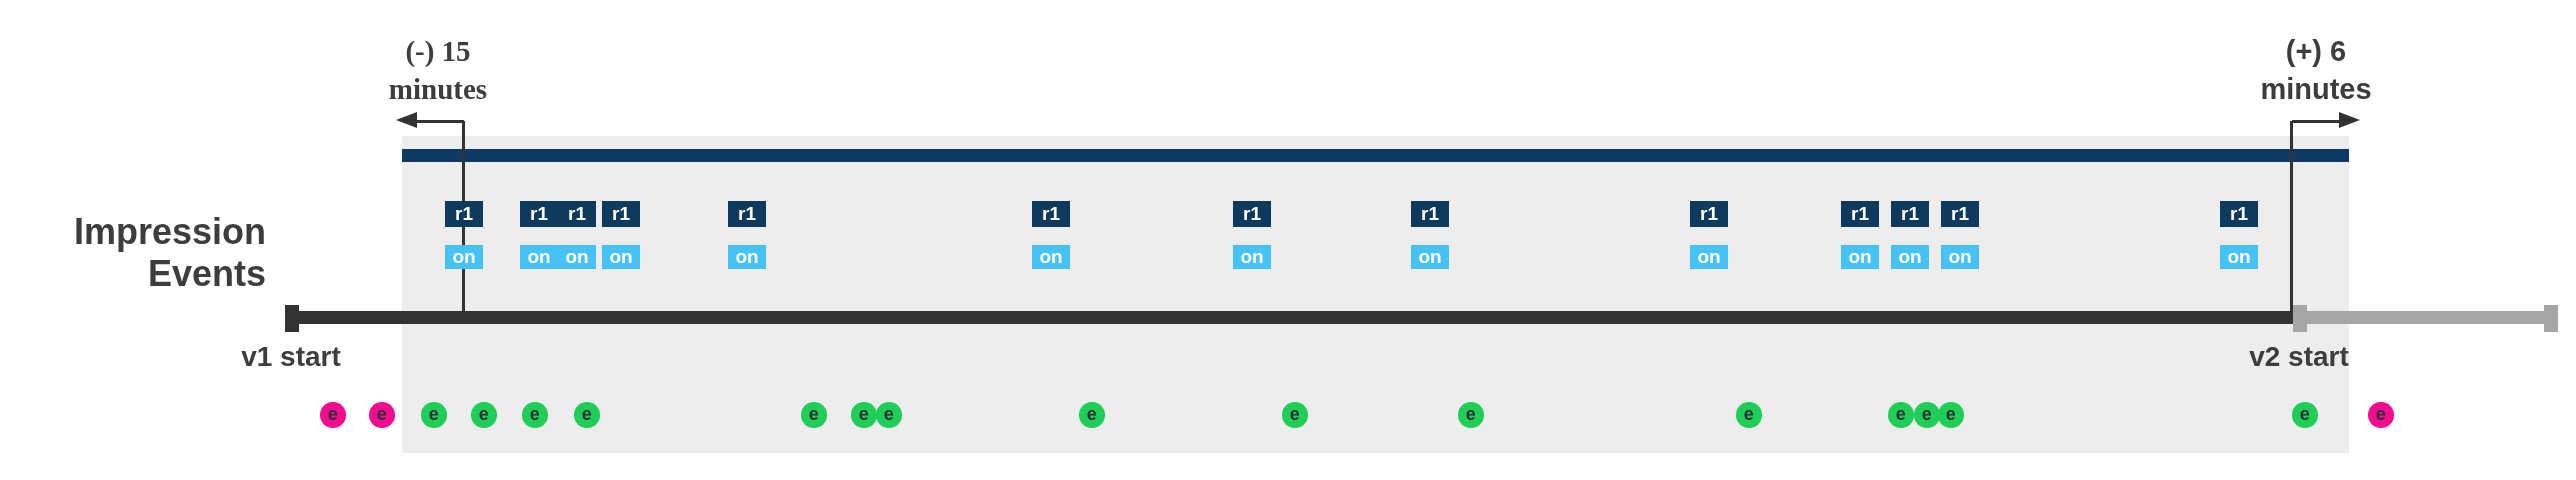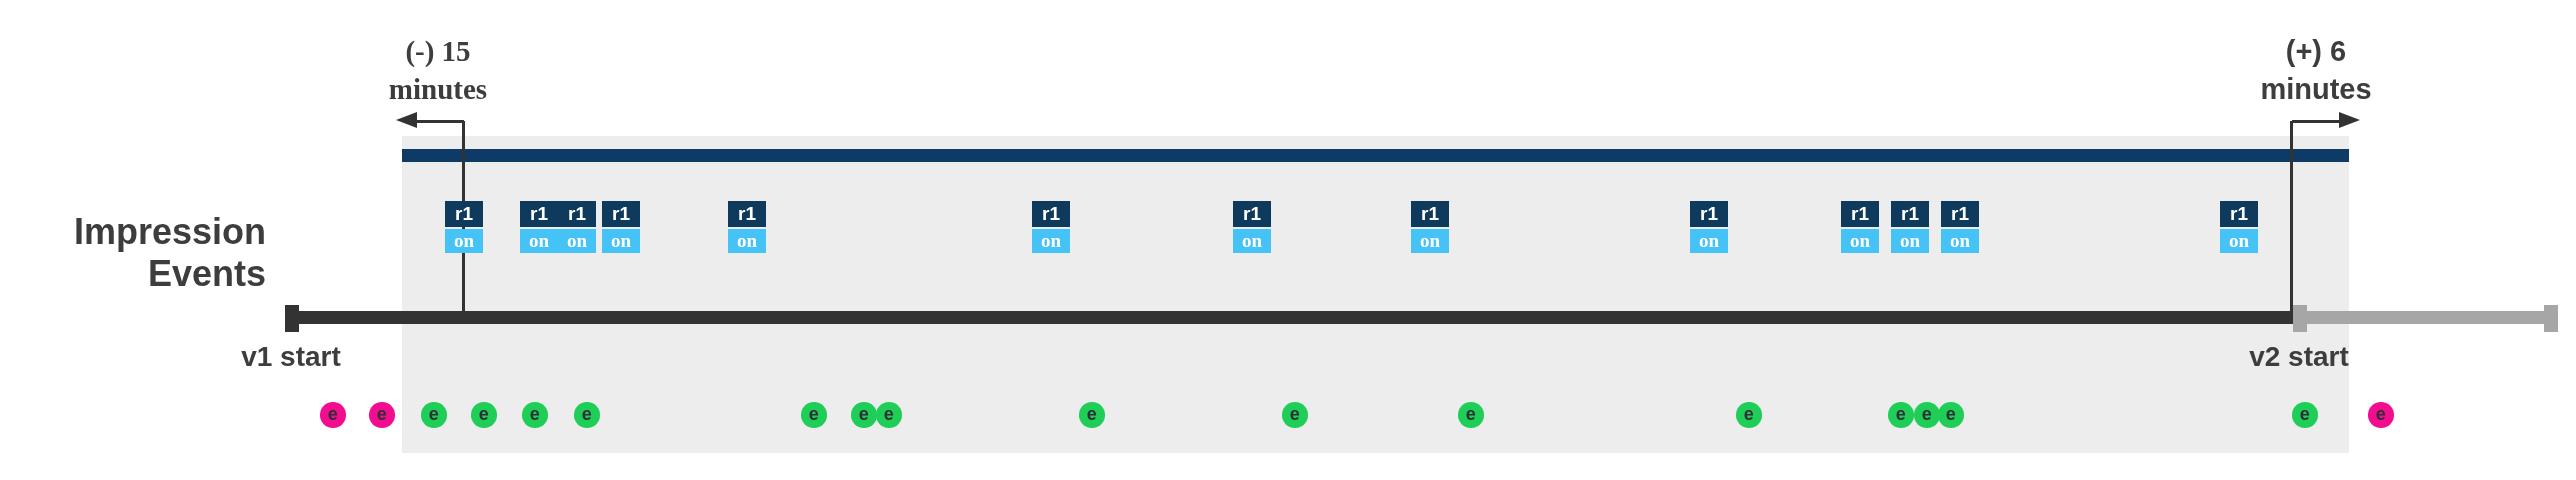--- a/index.html
+++ b/index.html
@@ -39,23 +39,23 @@
   #cap-v2  { left: 2293px; background: var(--line_gray); }
   #cap-end { left: 2544px; background: var(--line_gray); }
 
   .startlabel { position: absolute; top: 341px; transform: translateX(-50%);
                 font-size: 28px; font-weight: 700; color: var(--text); white-space: nowrap; }
   #v1label { left: 291px; }
   #v2label { left: 2299px; }
 
   .imp-col { position: absolute; top: 201px; width: 38px; }
   .r1box { width: 38px; height: 25.5px; background: var(--navy_box); color: #ffffff;
-           font-size: 19px; font-weight: 700; text-align: center; line-height: 25.5px; margin-bottom: 2px; }
+           font-size: 19px; font-weight: 700; text-align: center; line-height: 25.5px; margin-bottom: 18px; }
   .onbox { width: 38px; height: 24.5px; background: var(--light_blue); color: #ffffff;
-           font-size: 19px; font-weight: 700; text-align: center; line-height: 24.5px; font-family: Liberation Serif, serif; }
+           font-size: 19px; font-weight: 700; text-align: center; line-height: 24.5px; }
 
   .dot { position: absolute; top: 402px; width: 25.5px; height: 25.5px; border-radius: 50%;
          text-align: center; line-height: 25.5px; font-size: 18px; font-weight: 700; color: #2f3136; }
   .dot.green { background: var(--green); }
   .dot.pink  { background: var(--pink); }
 </style>
 </head>
 <body>
 
 <div class="canvas">

